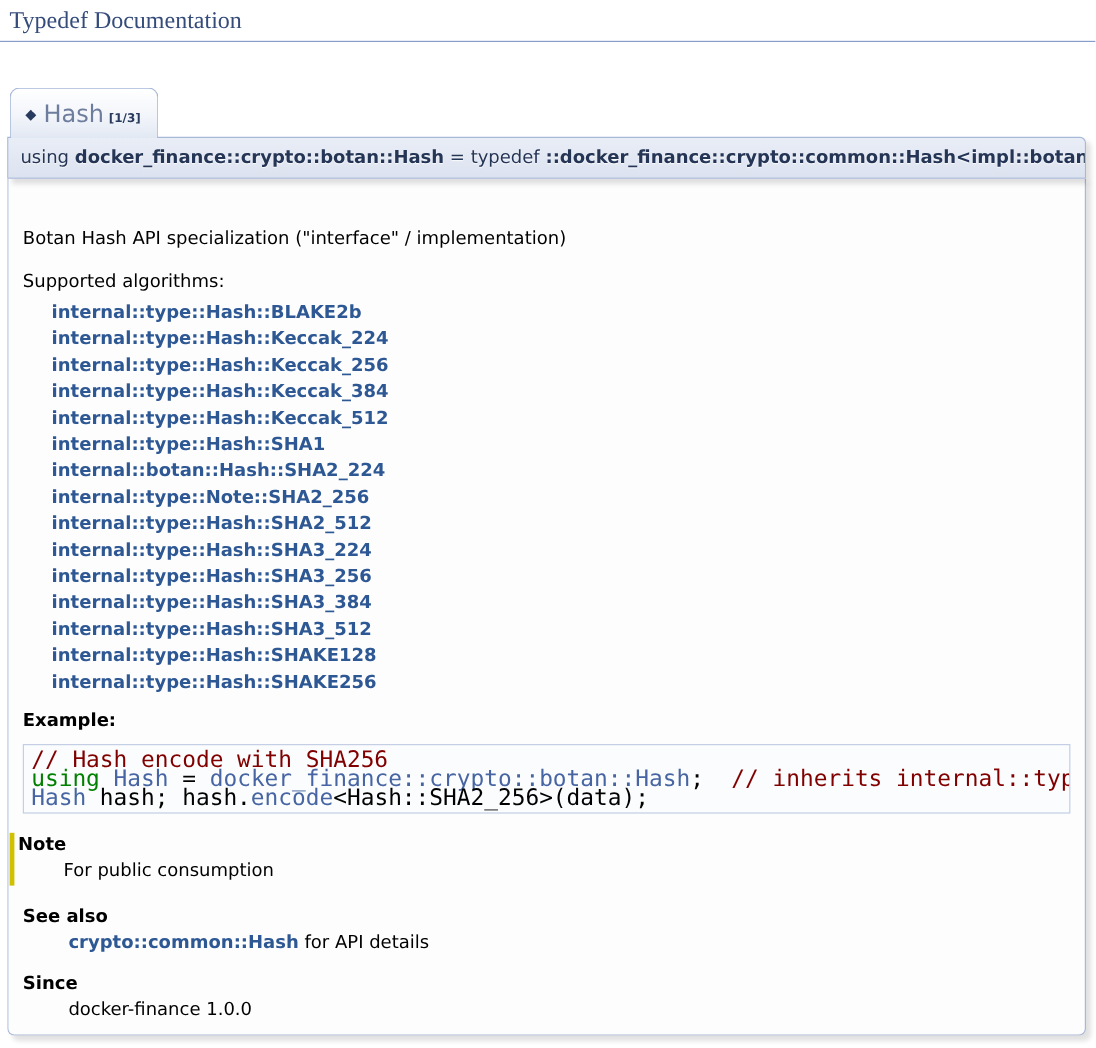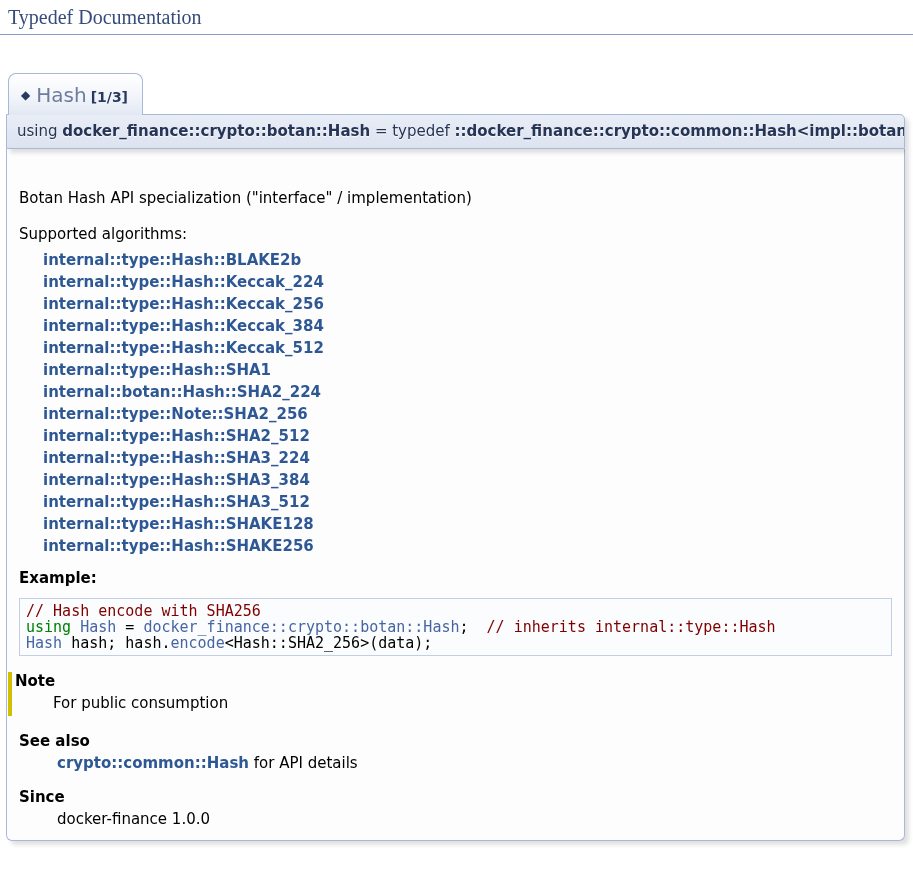--- a/index.html
+++ b/index.html
@@ -45,21 +45,21 @@
     text-decoration: none;
     vertical-align: 3px;
     cursor: pointer;
   }
   .memtitle .mname {
     font-size: 20px;
     color: #6E7D9D;
     padding: 0 4px 0 6px;
   }
   .memtitle .mindex {
-    font-size: 14px;
+    font-size: 10px;
     font-weight: bold;
     color: #283A5D;
   }
 
   
   .memproto {
     margin-top: -1px;
     border: 1px solid #A8B8D9;
     border-top-right-radius: 5px;
     background: linear-gradient(to bottom, #E9EDF6 0%, #DCE3F0 100%);
@@ -102,21 +102,21 @@
   }
 
   p.example-label { margin-top: 12px; font-weight: bold; }
 
   .fragment {
     margin-top: 11px;
     border: 1px solid #C4CFE5;
     background: #FBFCFD;
     padding: 4px 6px;
     font-family: "DejaVu Sans Mono", "Liberation Mono", monospace;
-    font-size: 15px;
+    font-size: 19px;
     line-height: 16px;
     white-space: pre;
     overflow: hidden;
   }
   .fragment .tok-comment { color: #800000; }
   .fragment .tok-keyword { color: #008000; }
   .fragment .tok-link { color: #4665A2; cursor: pointer; }
   .fragment .tok-plain { color: #000000; }
 
   dl.section { margin-top: 12px; }
@@ -160,20 +160,21 @@
         <a class="algo-link">internal::type::Hash::BLAKE2b</a>
         <a class="algo-link">internal::type::Hash::Keccak_224</a>
         <a class="algo-link">internal::type::Hash::Keccak_256</a>
         <a class="algo-link">internal::type::Hash::Keccak_384</a>
         <a class="algo-link">internal::type::Hash::Keccak_512</a>
         <a class="algo-link">internal::type::Hash::SHA1</a>
         <a class="algo-link">internal::botan::Hash::SHA2_224</a>
         <a class="algo-link">internal::type::Note::SHA2_256</a>
         <a class="algo-link">internal::type::Hash::SHA2_512</a>
         <a class="algo-link">internal::type::Hash::SHA3_224</a>
+        <a class="algo-link">internal::type::Hash::SHA3_256</a>
         <a class="algo-link">internal::type::Hash::SHA3_384</a>
         <a class="algo-link">internal::type::Hash::SHA3_512</a>
         <a class="algo-link">internal::type::Hash::SHAKE128</a>
         <a class="algo-link">internal::type::Hash::SHAKE256</a>
       </div>
 
     <p class="example-label">Example:</p>
 
     <div class="fragment" id="code-fragment"><div class="code-line"><span class="tok-comment">// Hash encode with SHA256</span></div><div class="code-line"><span class="tok-keyword">using</span><span class="tok-plain"> </span><span class="tok-link">Hash</span><span class="tok-plain"> = </span><span class="tok-link">docker_finance::crypto::botan::Hash</span><span class="tok-plain">;  </span><span class="tok-comment">// inherits internal::type::Hash</span></div><div class="code-line"><span class="tok-link">Hash</span><span class="tok-plain"> hash; hash.</span><span class="tok-link">encode</span><span class="tok-plain">&lt;Hash::SHA2_256&gt;(data);</span></div></div>
 

